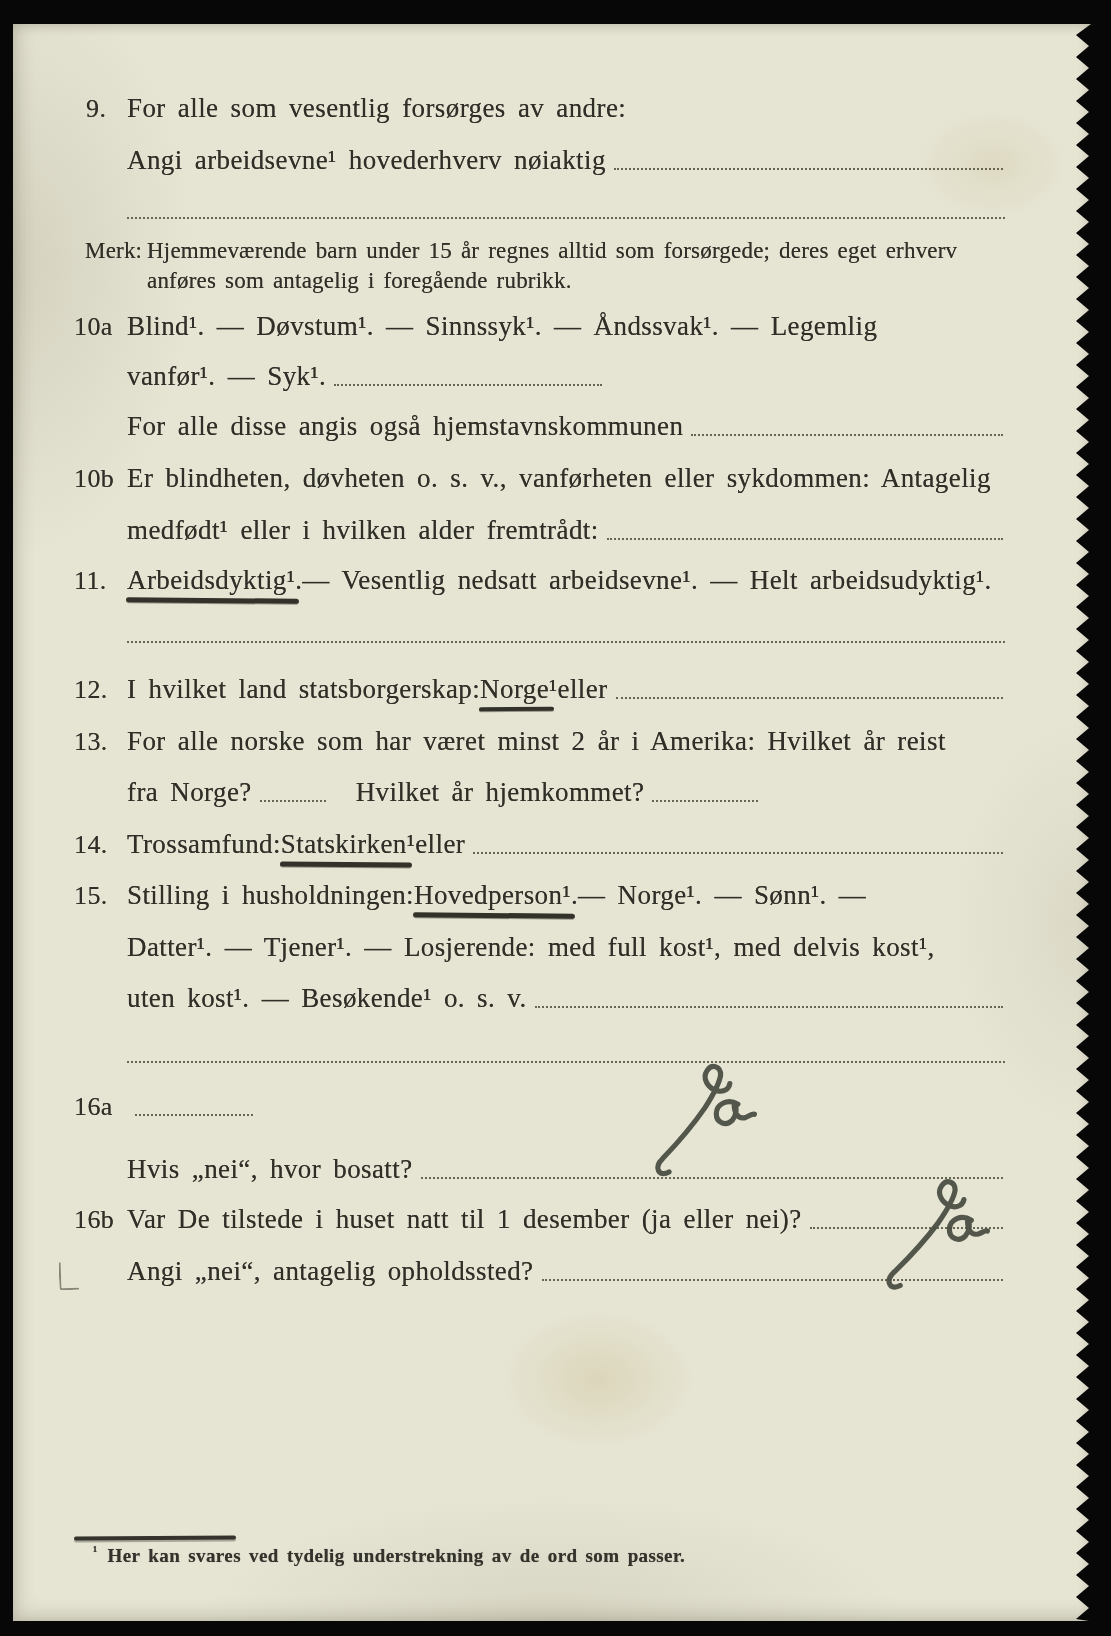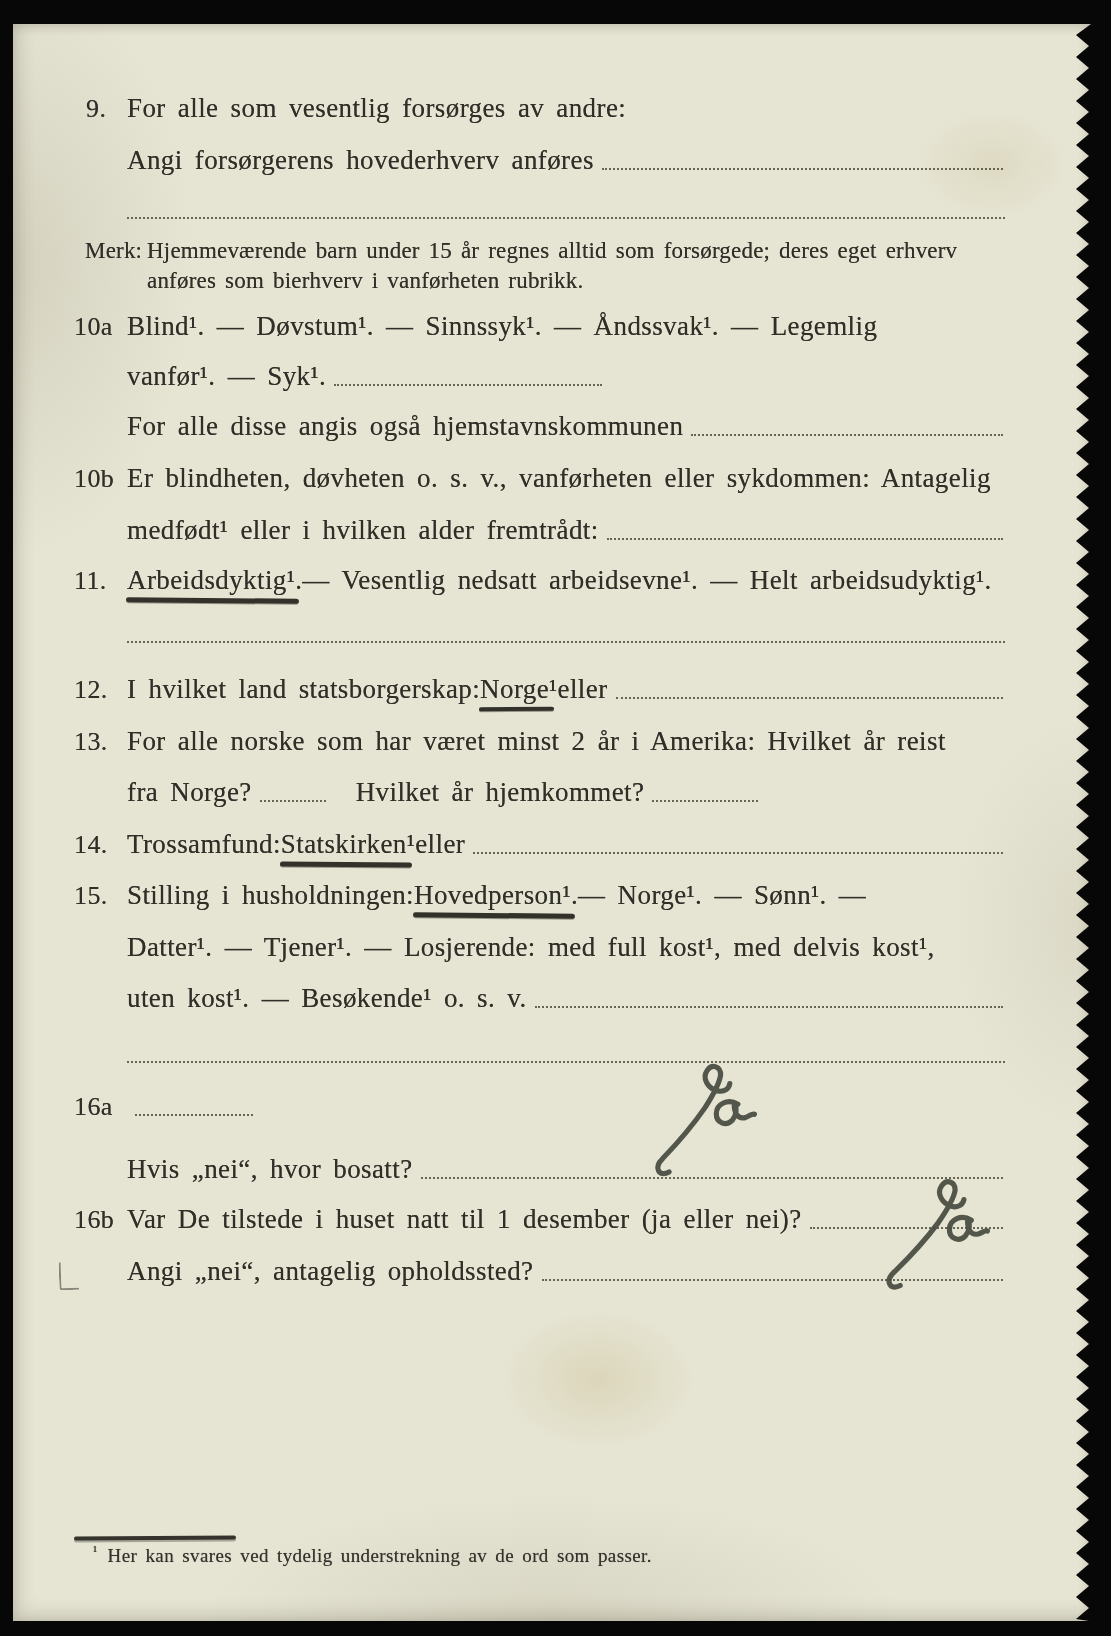--- a/index.html
+++ b/index.html
@@ -51,21 +51,21 @@
   .merklabel{
     position:absolute;left:-62px;width:70px;font-weight:400;font-size:23px;
   }
   .handwriting{position:absolute;pointer-events:none;}
   .footrule{
     position:absolute;left:61px;top:1512px;width:162px;height:4px;
     background:#34332c;border-radius:2px;transform:rotate(-.4deg);
     box-shadow:0 2px 0 rgba(52,51,44,.35);
   }
   .footnote{
-    position:absolute;left:80px;top:1520px;font-size:19px;font-weight:400;
+    position:absolute;left:80px;top:1520px;font-size:19px;font-weight:700;
     color:#33322b;letter-spacing:.4px;word-spacing:3px;white-space:nowrap;
     text-shadow:0 0 .7px rgba(51,50,43,.6);
   }
   .footnote .fnmark{font-size:14px;vertical-align:6px;margin-right:10px;}
   .straymark{
     position:absolute;left:46px;top:1238px;width:18px;height:26px;
     border-left:2.5px solid rgba(60,58,48,.55);
     border-bottom:2.5px solid rgba(60,58,48,.55);
     border-bottom-left-radius:3px;transform:rotate(-2deg);
   }
@@ -74,32 +74,32 @@
 </head>
 <body>
 
 <div class="paper">
 
   <div class="row" style="top:64px">
     <span class="qnum shift">9.</span>
     <span>For alle som vesentlig forsørges av andre:</span>
   </div>
   <div class="row" style="top:116px">
-    <span>Angi forsørgerens hovederhverv anføres</span>
+    <span>Angi arbeidsevne¹ hovederhverv nøiaktig</span>
     <span class="lead"></span>
   </div>
 
   <div class="divider" style="top:193px"></div>
 
   <div class="row merkrow" style="top:204px;left:134px">
     <span class="merklabel">Merk:</span>
     <span>Hjemmeværende barn under 15 år regnes alltid som forsørgede; deres eget erhverv</span>
   </div>
   <div class="row merkrow" style="top:234px;left:134px">
-    <span>anføres som bierhverv i vanførheten rubrikk.</span>
+    <span>anføres som antagelig i foregående rubrikk.</span>
   </div>
 
   <div class="row" style="top:282px">
     <span class="qnum">10a</span>
     <span>Blind¹. — Døvstum¹. — Sinnssyk¹. — Åndssvak¹. — Legemlig</span>
   </div>
   <div class="row" style="top:332px">
     <span>vanfør¹. — Syk¹.</span>
     <span class="lead fixed" style="width:268px"></span>
   </div>

